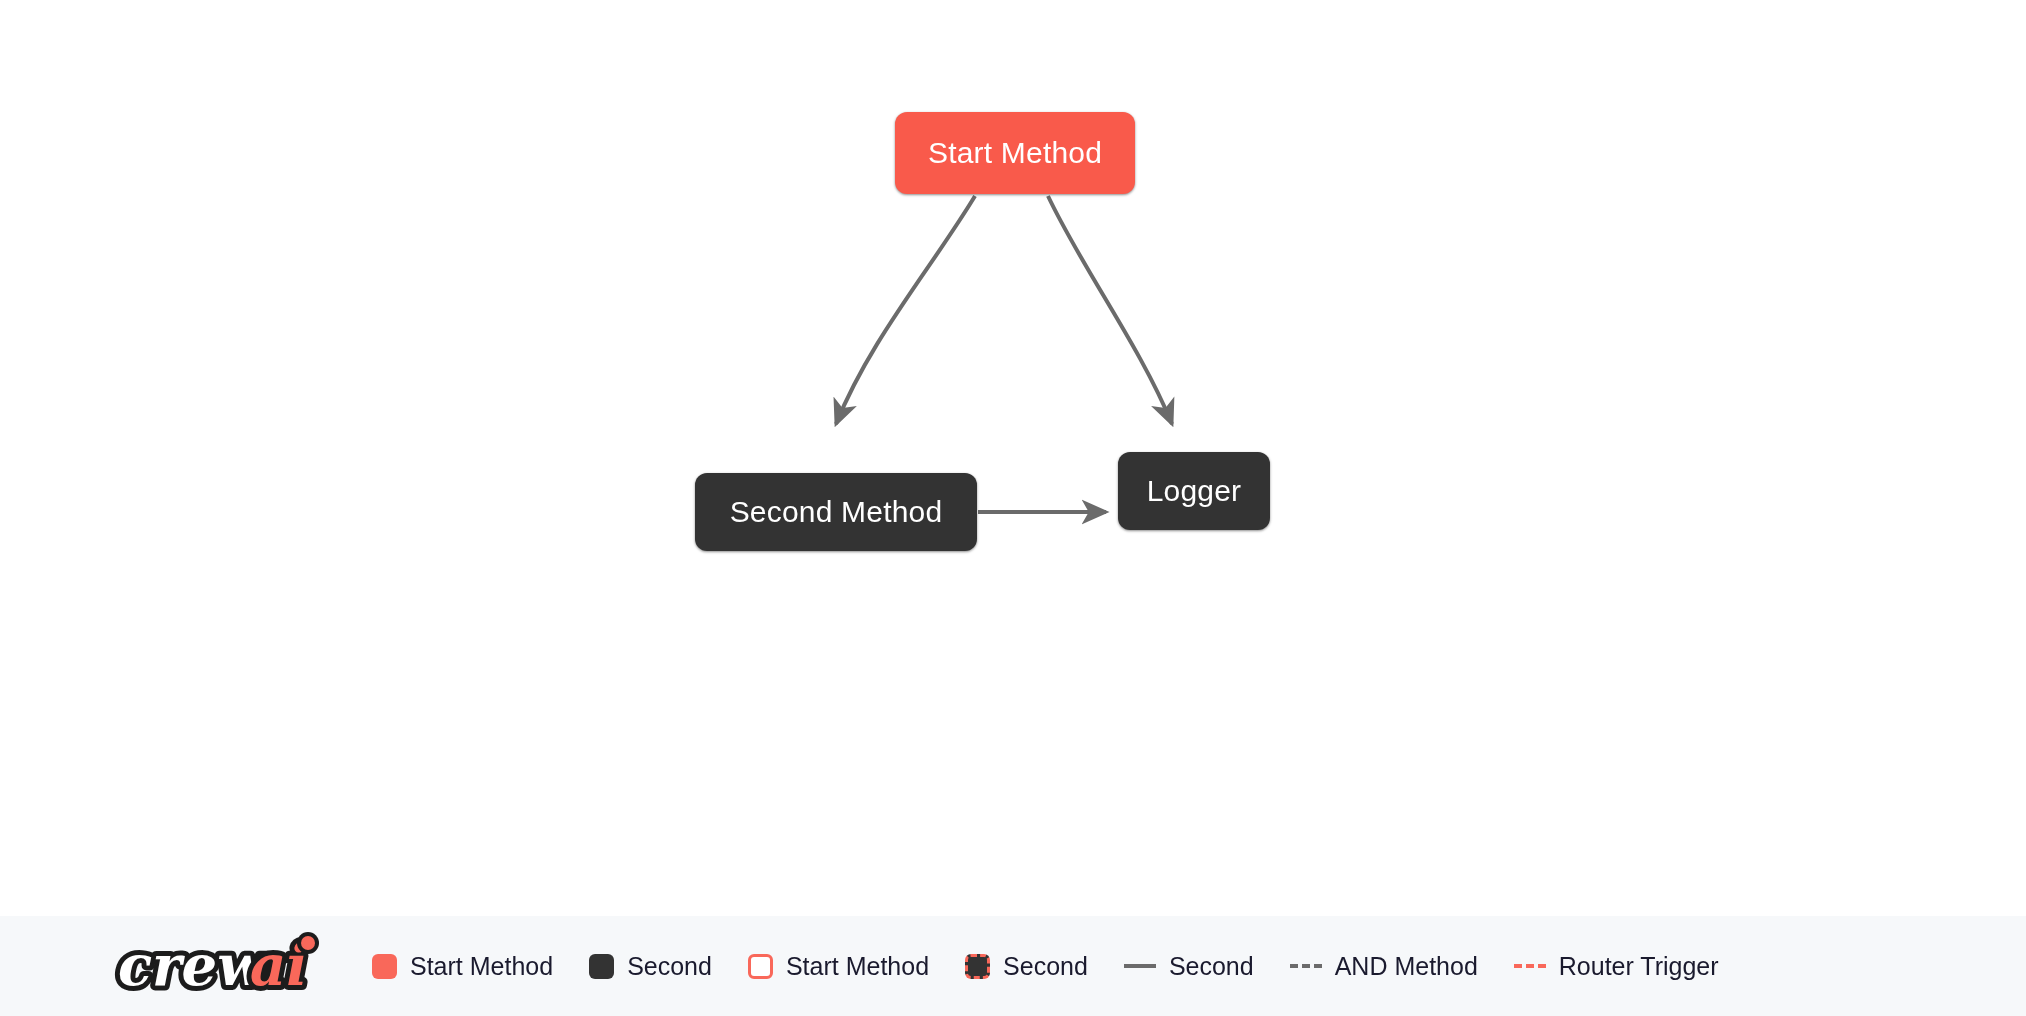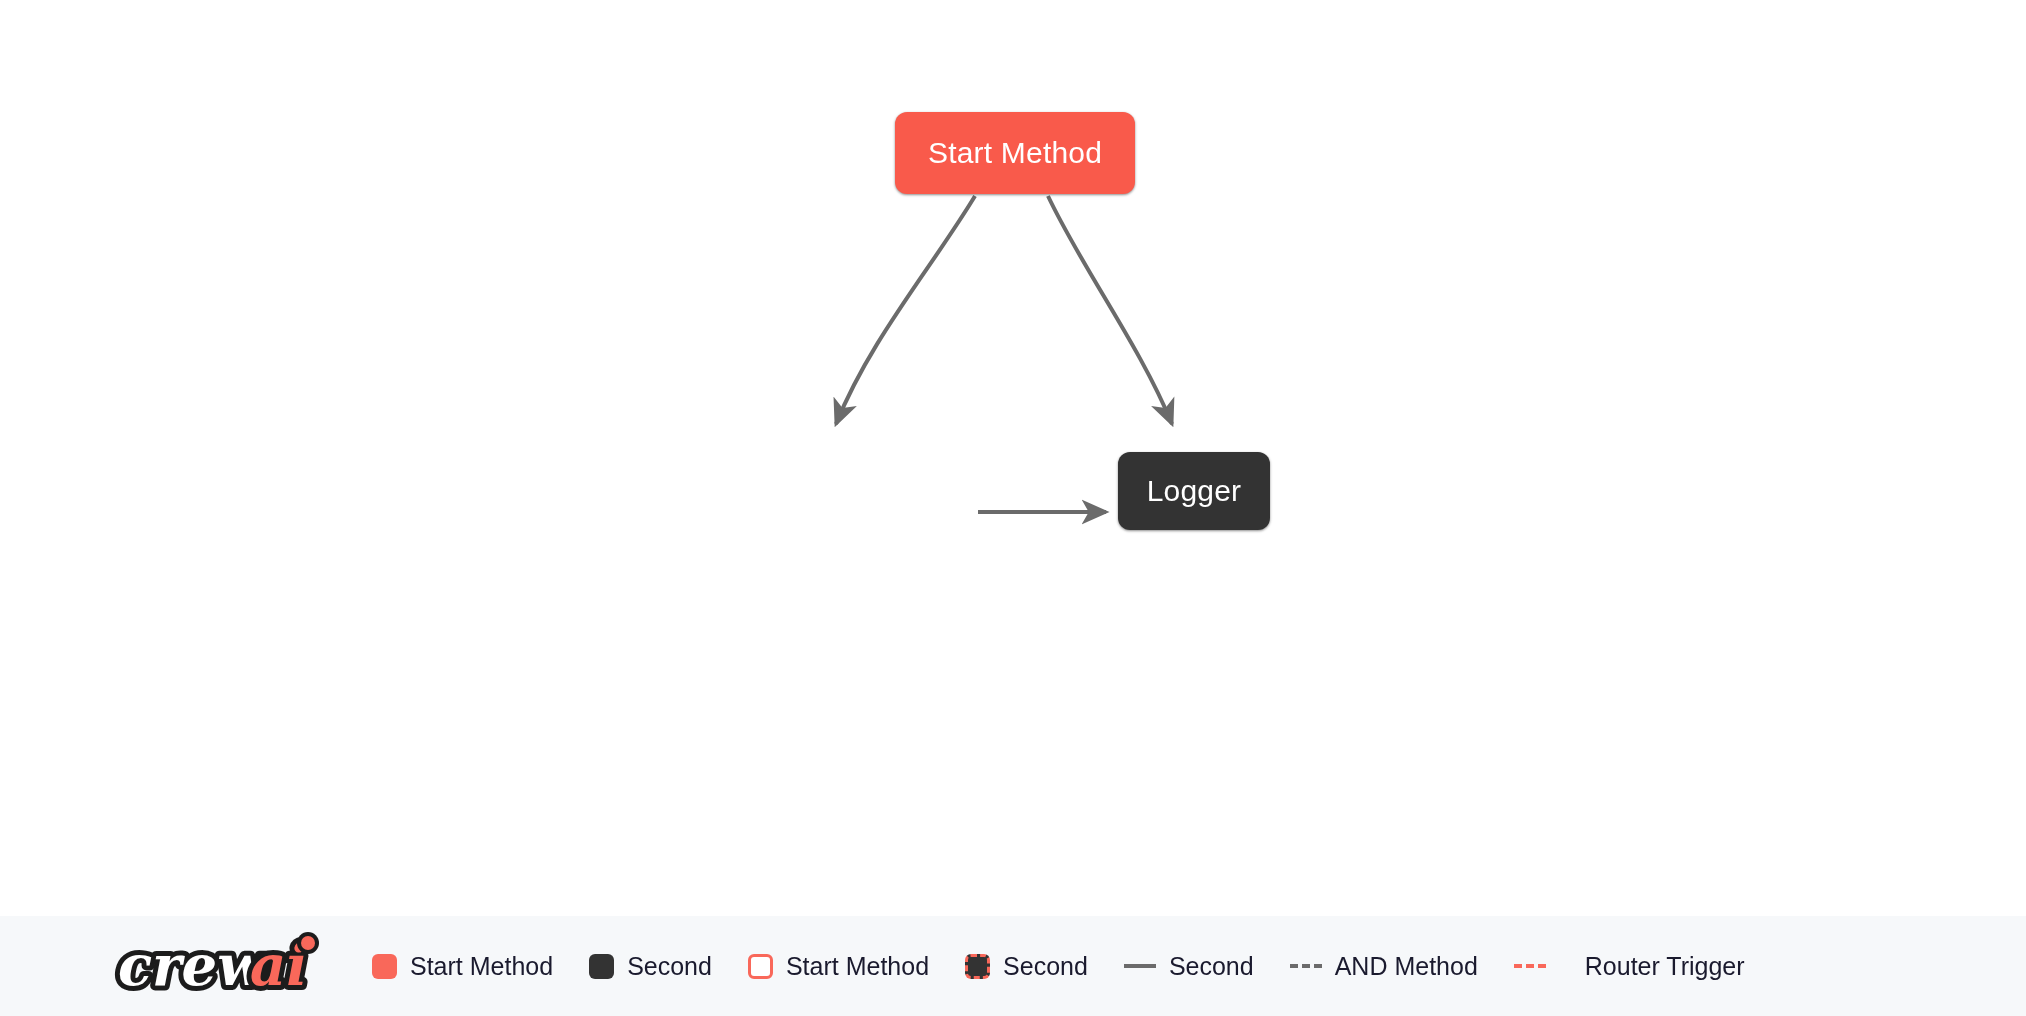--- a/index.html
+++ b/index.html
@@ -78,21 +78,21 @@
     display: flex;
     align-items: center;
     gap: 0px;
   }
   .legend-item {
     display: flex;
     align-items: center;
     margin-right: 36px;
     white-space: nowrap;
   }
-  .legend-item:last-child { margin-right: 4px; gap: 26px; }
+  .legend-item:last-child { margin-right: 4px; }
 
   .legend-label {
     font-size: 25px;
     color: #1a1a2e;
     line-height: 1;
   }
 
   .swatch {
     width: 25px;
     height: 25px;
@@ -132,20 +132,23 @@
 
     <path d="M 1048,196 C 1082,268 1140,346 1172,424" fill="none" stroke="#6b6b6b" stroke-width="4" marker-end="url(#arrow-gray)"></path>
 
     <path d="M 978,512 L 1106,512" fill="none" stroke="#6b6b6b" stroke-width="4" marker-end="url(#arrow-gray)"></path>
   </svg>
 
   <div class="flow-node start" style="left:895px; top:112px; width:240px; height:82px;">
     <span>Start Method</span>
   </div>
 
+  <div class="flow-node method" style="left:695px; top:473px; width:282px; height:78px;">
+    <span>Second Method</span>
+  </div>
 
   <div class="flow-node method" style="left:1118px; top:452px; width:152px; height:78px;">
     <span>Logger</span>
   </div>
 </div>
 
 <div id="legend-bar">
 
   <svg id="crewai-logo" viewBox="0 0 228 78">
     <g font-family="'DejaVu Serif', serif" font-size="56" font-style="italic" font-weight="bold">

